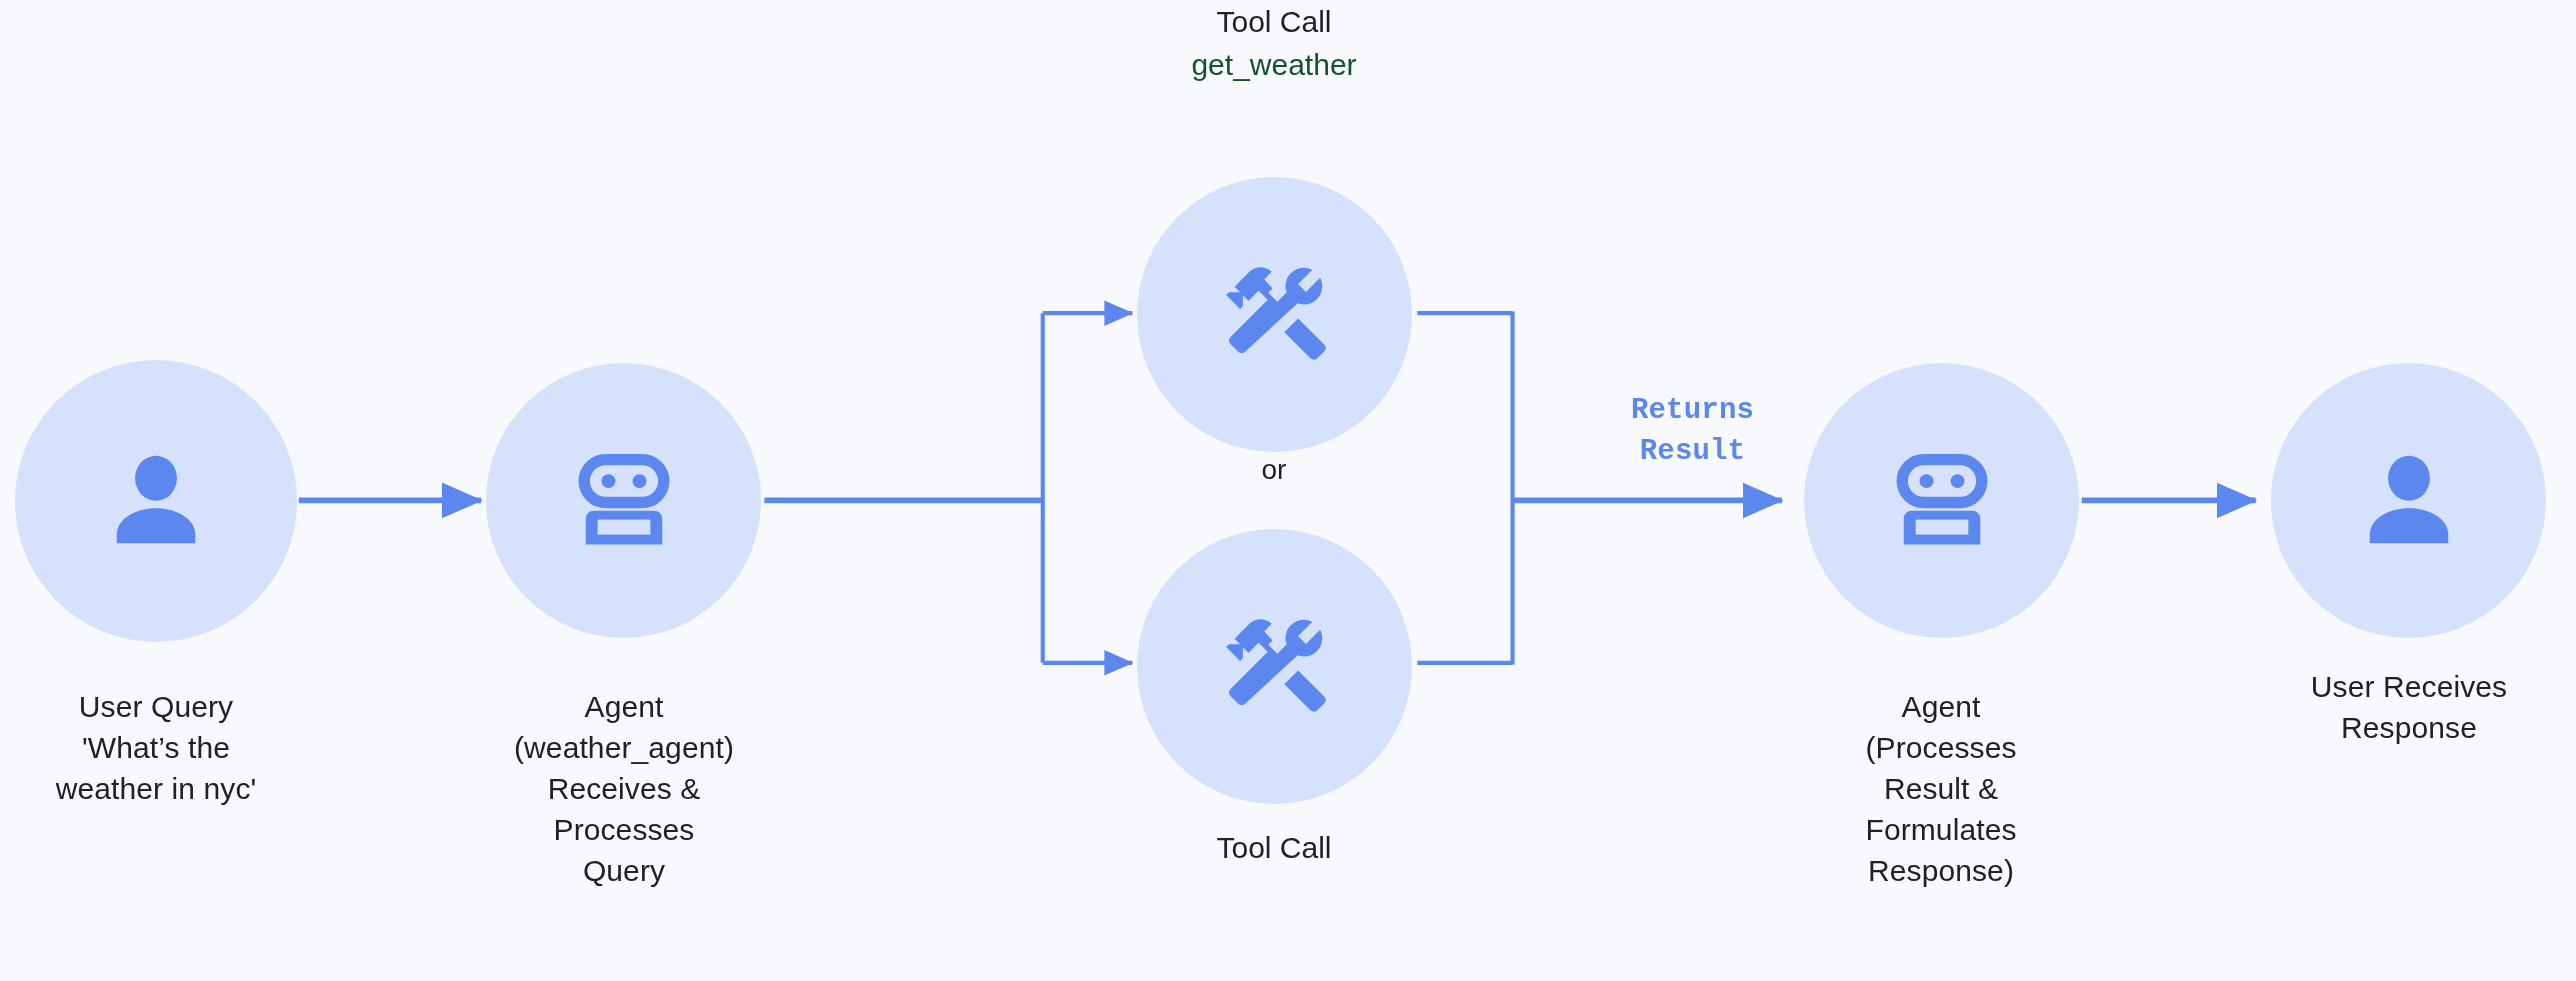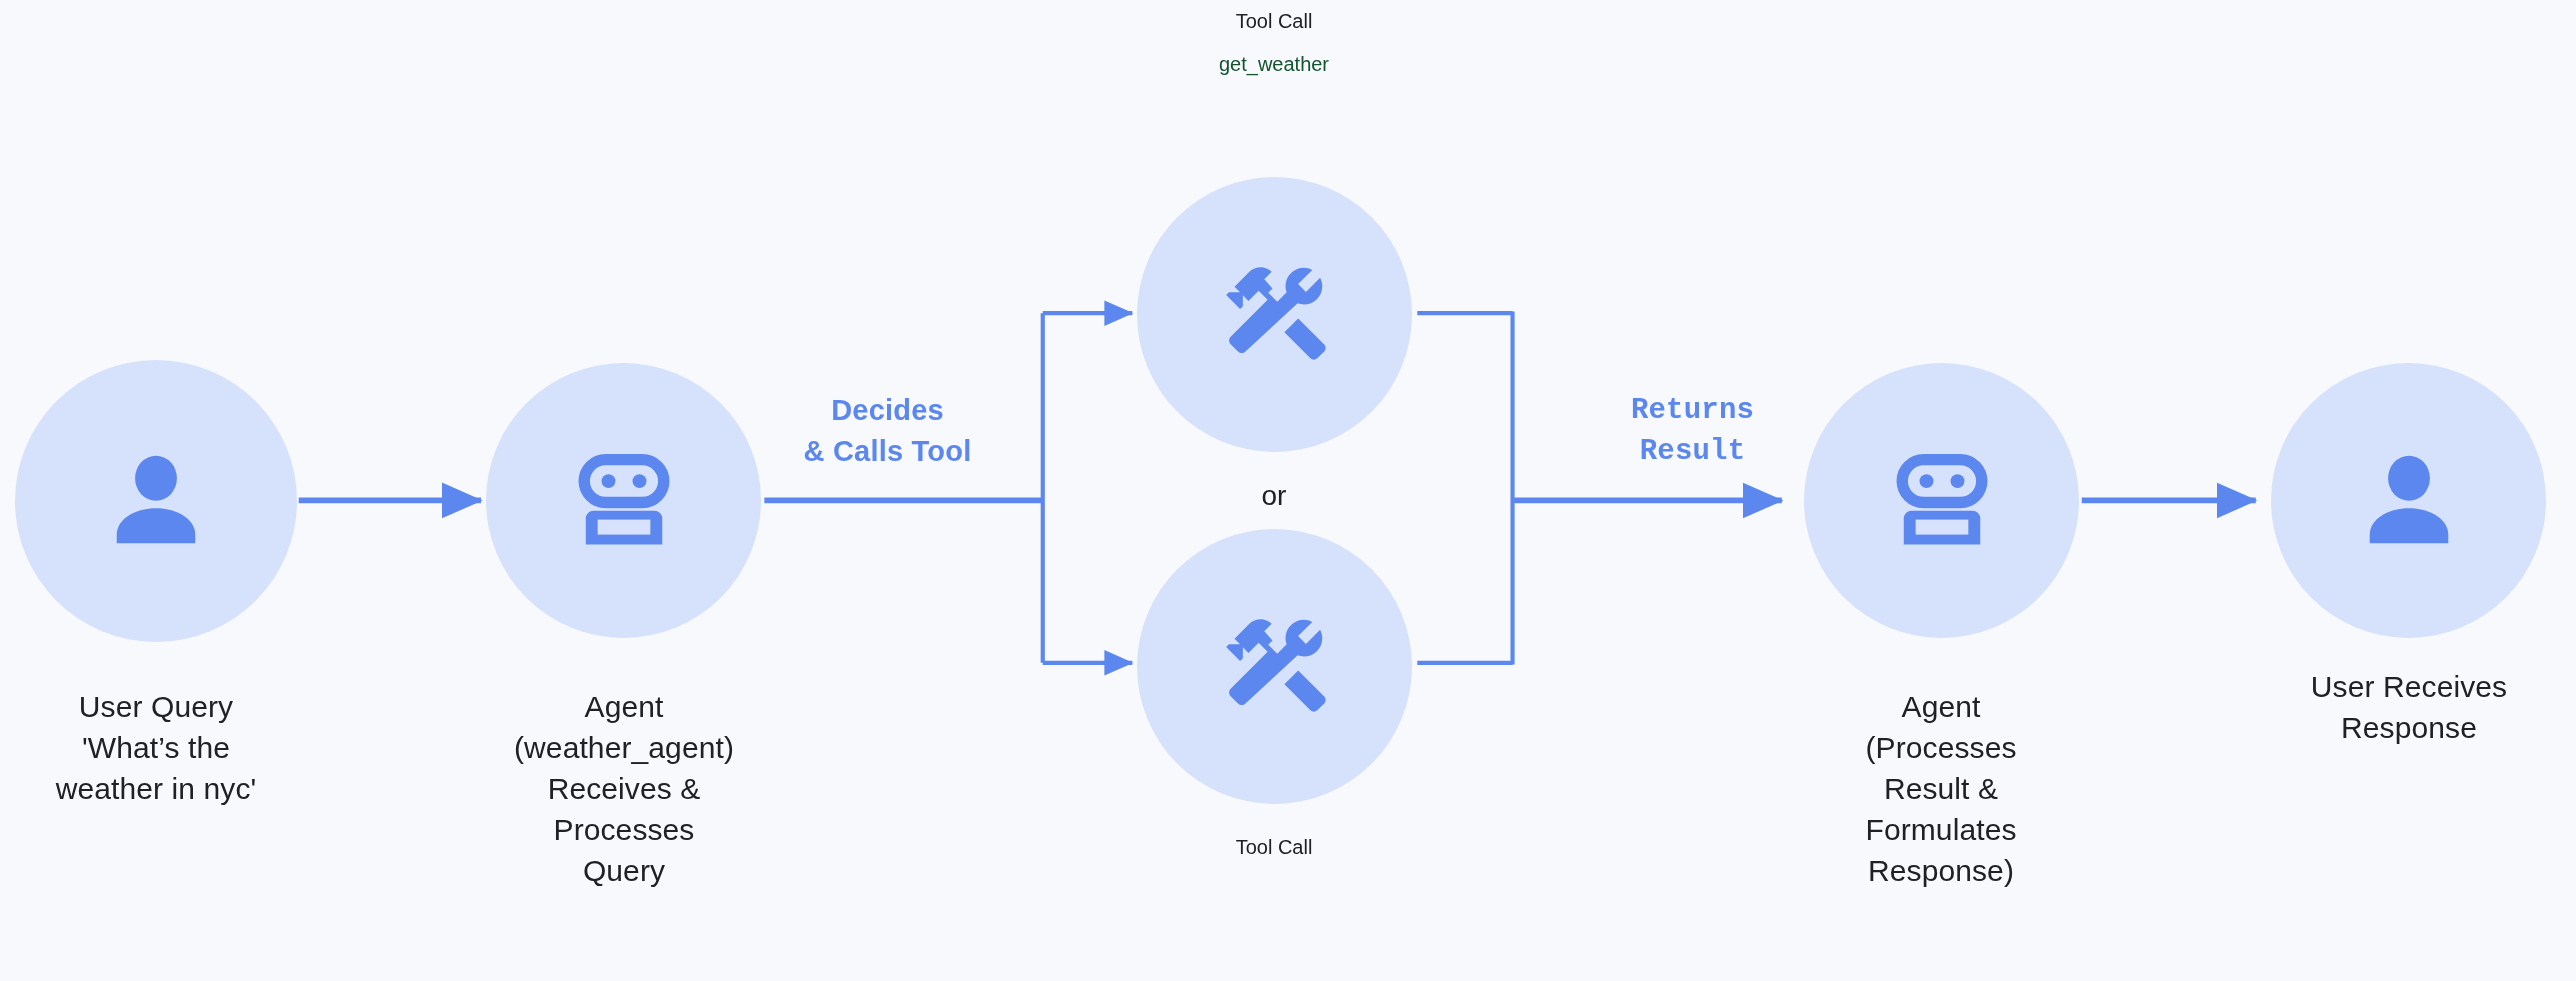--- a/index.html
+++ b/index.html
@@ -59,21 +59,21 @@
   .or-label {
     position: absolute;
     text-align: center;
     color: #202124;
     font-size: 28px;
     line-height: 33px;
   }
   .tool-caption {
     position: absolute;
     text-align: center;
-    font-size: 20px;
+    font-size: 30px;
     line-height: 43px;
     color: #202124;
   }
   .tool-caption .fn {
     color: #14532d;
     display: block;
   }
   .tool-caption .ln {
     display: block;
   }
@@ -133,37 +133,35 @@
         <rect x="6.9" y="15.6" width="10.2" height="2.9" fill="#d6e2fb" stroke="none"></rect>
       </svg>
     </span>
   </div>
   <div class="caption" style="left:458px; top:686px; width:332px;">Agent
 (weather_agent)
 Receives &amp;
 Processes
 Query</div>
 
-  <div class="edge-label" style="left:763px; top:390px; width:249px;">Decides
-&amp; Calls Tool</div>
 
   <div class="node" style="left: 1137px; top: 177px; width: 275px; height: 275px; background: rgb(214, 226, 251);">
     <span>
       <svg width="126" height="126" viewBox="0 0 24 24" fill="#5b87ee">
         <path d="M13.78 15.3l2.64-2.64 4.96 4.96c.36.36.36.95 0 1.31l-1.33 1.33c-.36.36-.95.36-1.31 0l-4.96-4.96z"></path>
         <path d="M17.5 10c1.93 0 3.5-1.57 3.5-3.5 0-.58-.16-1.12-.41-1.6l-2.7 2.7-1.49-1.49 2.7-2.7c-.48-.25-1.02-.41-1.6-.41C15.57 3 14 4.57 14 6.5c0 .42.08.82.22 1.19l-1.78 1.78-1.72-1.72.8-.8L9.96 5.17l1.4-1.4c-1.17-1.17-3.07-1.17-4.24 0L4.29 6.6l1.06 1.06H3.23l-.53.53 2.65 2.65.53-.53V8.25l1.06 1.06 1.94-1.94 1.72 1.72-7.05 7.05c-.39.39-.39 1.02 0 1.41l1.41 1.41c.39.39 1.02.39 1.41 0L16.31 9.78c.37.14.77.22 1.19.22z"></path>
       </svg>
     </span>
   </div>
   <div class="tool-caption" style="left:1108px; top:0px; width:332px;">
     <span class="ln">Tool Call</span>
     <span class="fn">get_weather</span>
   </div>
 
-  <div class="or-label" style="left:1191px; top:479px; width:166px;">or</div>
+  <div class="or-label" style="left:1191px; top:453px; width:166px;">or</div>
 
   <div class="node" style="left: 1137px; top: 529px; width: 275px; height: 275px; background: rgb(214, 226, 251);">
     <span>
       <svg width="126" height="126" viewBox="0 0 24 24" fill="#5b87ee">
         <path d="M13.78 15.3l2.64-2.64 4.96 4.96c.36.36.36.95 0 1.31l-1.33 1.33c-.36.36-.95.36-1.31 0l-4.96-4.96z"></path>
         <path d="M17.5 10c1.93 0 3.5-1.57 3.5-3.5 0-.58-.16-1.12-.41-1.6l-2.7 2.7-1.49-1.49 2.7-2.7c-.48-.25-1.02-.41-1.6-.41C15.57 3 14 4.57 14 6.5c0 .42.08.82.22 1.19l-1.78 1.78-1.72-1.72.8-.8L9.96 5.17l1.4-1.4c-1.17-1.17-3.07-1.17-4.24 0L4.29 6.6l1.06 1.06H3.23l-.53.53 2.65 2.65.53-.53V8.25l1.06 1.06 1.94-1.94 1.72 1.72-7.05 7.05c-.39.39-.39 1.02 0 1.41l1.41 1.41c.39.39 1.02.39 1.41 0L16.31 9.78c.37.14.77.22 1.19.22z"></path>
       </svg>
     </span>
   </div>
   <div class="tool-caption" style="left:1108px; top:826px; width:332px;">

